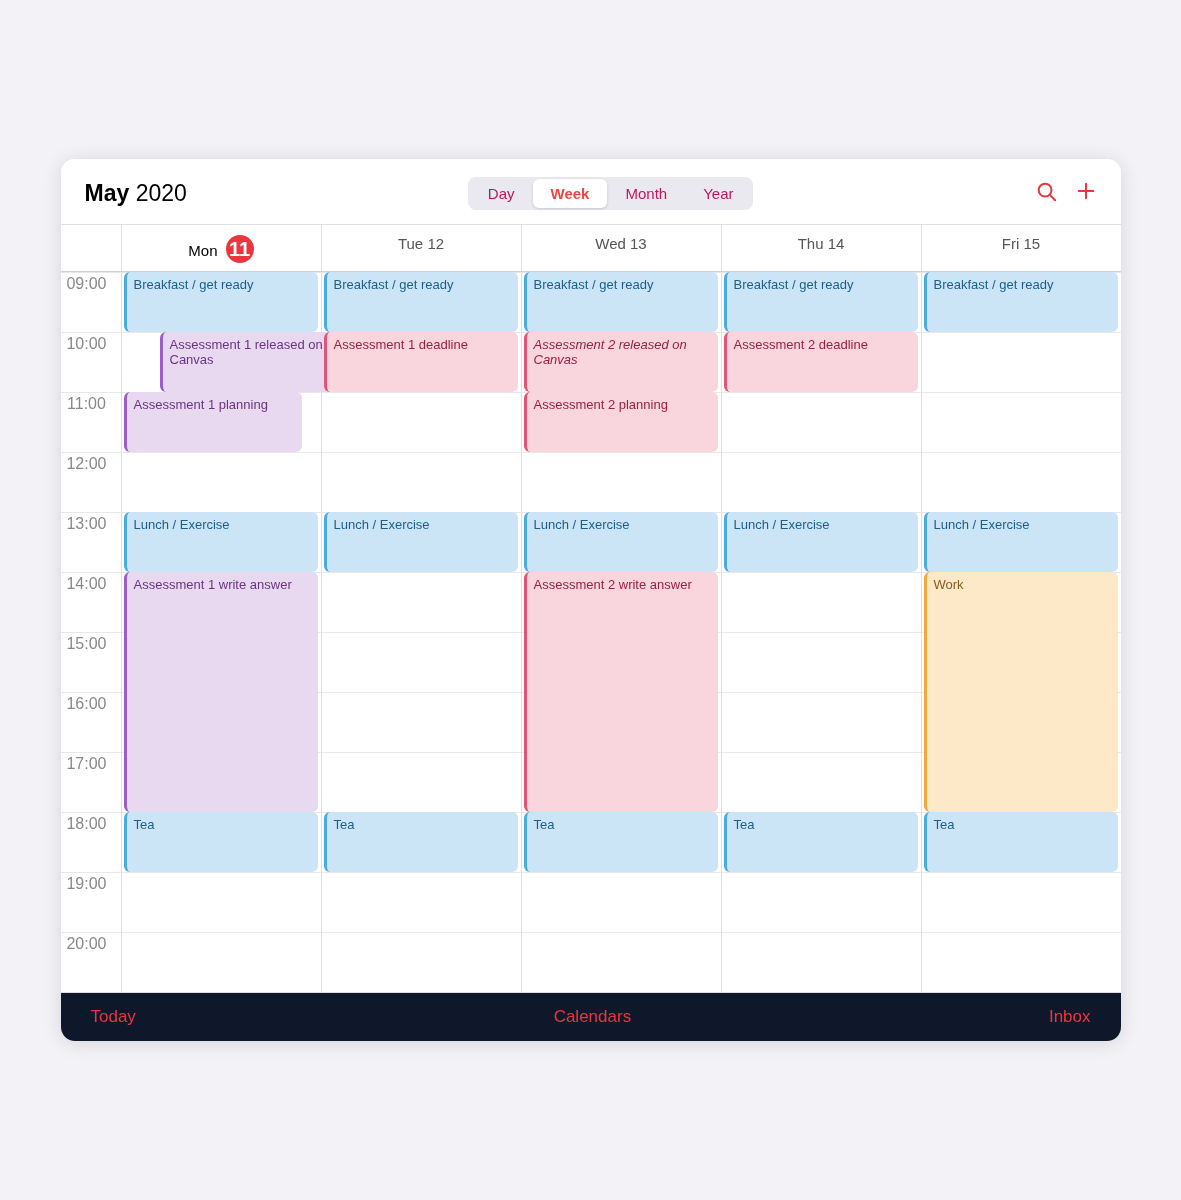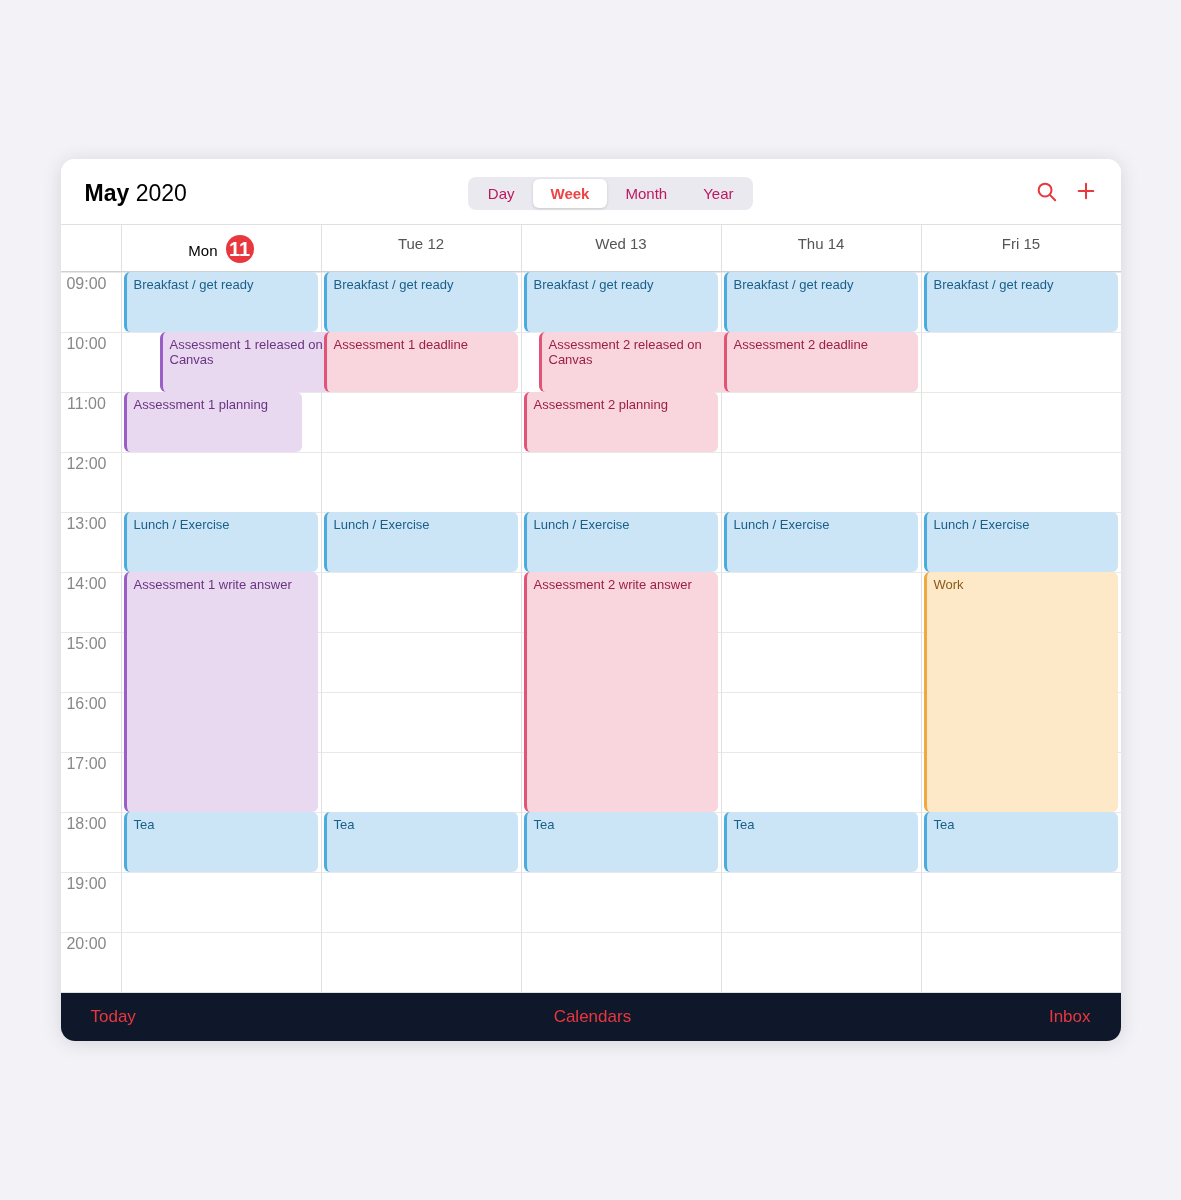--- a/index.html
+++ b/index.html
@@ -280,21 +280,21 @@
         <div class="grid-bg-cell"></div>
       </div>
     <div class="overlay-events" id="overlay-events">
         <div class="event-block blue-event" style="top: 0px; left: 63px; width: 194px; height: 60px;">Breakfast / get ready</div>
         <div class="event-block blue-event" style="top: 0px; left: 263px; width: 194px; height: 60px;">Breakfast / get ready</div>
         <div class="event-block blue-event" style="top: 0px; left: 463px; width: 194px; height: 60px;">Breakfast / get ready</div>
         <div class="event-block blue-event" style="top: 0px; left: 663px; width: 194px; height: 60px;">Breakfast / get ready</div>
         <div class="event-block blue-event" style="top: 0px; left: 863px; width: 194px; height: 60px;">Breakfast / get ready</div>
         <div class="event-block purple-event" style="top: 60px; left: 63px; width: 194px; height: 60px; margin-left: 36px;">Assessment 1 released on Canvas</div>
         <div class="event-block pink-event" style="top: 60px; left: 263px; width: 194px; height: 60px;">Assessment 1 deadline</div>
-        <div class="event-block pink-event" style="top: 60px; left: 478px; width: 194px; height: 60px;">Assessment 2 released on Canvas</div>
+        <div class="event-block pink-event" style="top: 60px; left: 463px; width: 194px; height: 60px; font-style: italic;">Assessment 2 released on Canvas</div>
         <div class="event-block pink-event" style="top: 60px; left: 663px; width: 194px; height: 60px;">Assessment 2 deadline</div>
         <div class="event-block purple-event" style="top: 120px; left: 63px; width: 178px; height: 60px;">Assessment 1 planning</div>
         <div class="event-block pink-event" style="top: 120px; left: 463px; width: 194px; height: 60px;">Assessment 2 planning</div>
         <div class="event-block blue-event" style="top: 240px; left: 63px; width: 194px; height: 60px;">Lunch / Exercise</div>
         <div class="event-block blue-event" style="top: 240px; left: 263px; width: 194px; height: 60px;">Lunch / Exercise</div>
         <div class="event-block blue-event" style="top: 240px; left: 463px; width: 194px; height: 60px;">Lunch / Exercise</div>
         <div class="event-block blue-event" style="top: 240px; left: 663px; width: 194px; height: 60px;">Lunch / Exercise</div>
         <div class="event-block blue-event" style="top: 240px; left: 863px; width: 194px; height: 60px;">Lunch / Exercise</div>
         <div class="event-block purple-event" style="top: 300px; left: 63px; width: 194px; height: 240px;">Assessment 1 write answer</div>
         <div class="event-block pink-event" style="top: 300px; left: 463px; width: 194px; height: 240px;">Assessment 2 write answer</div>

